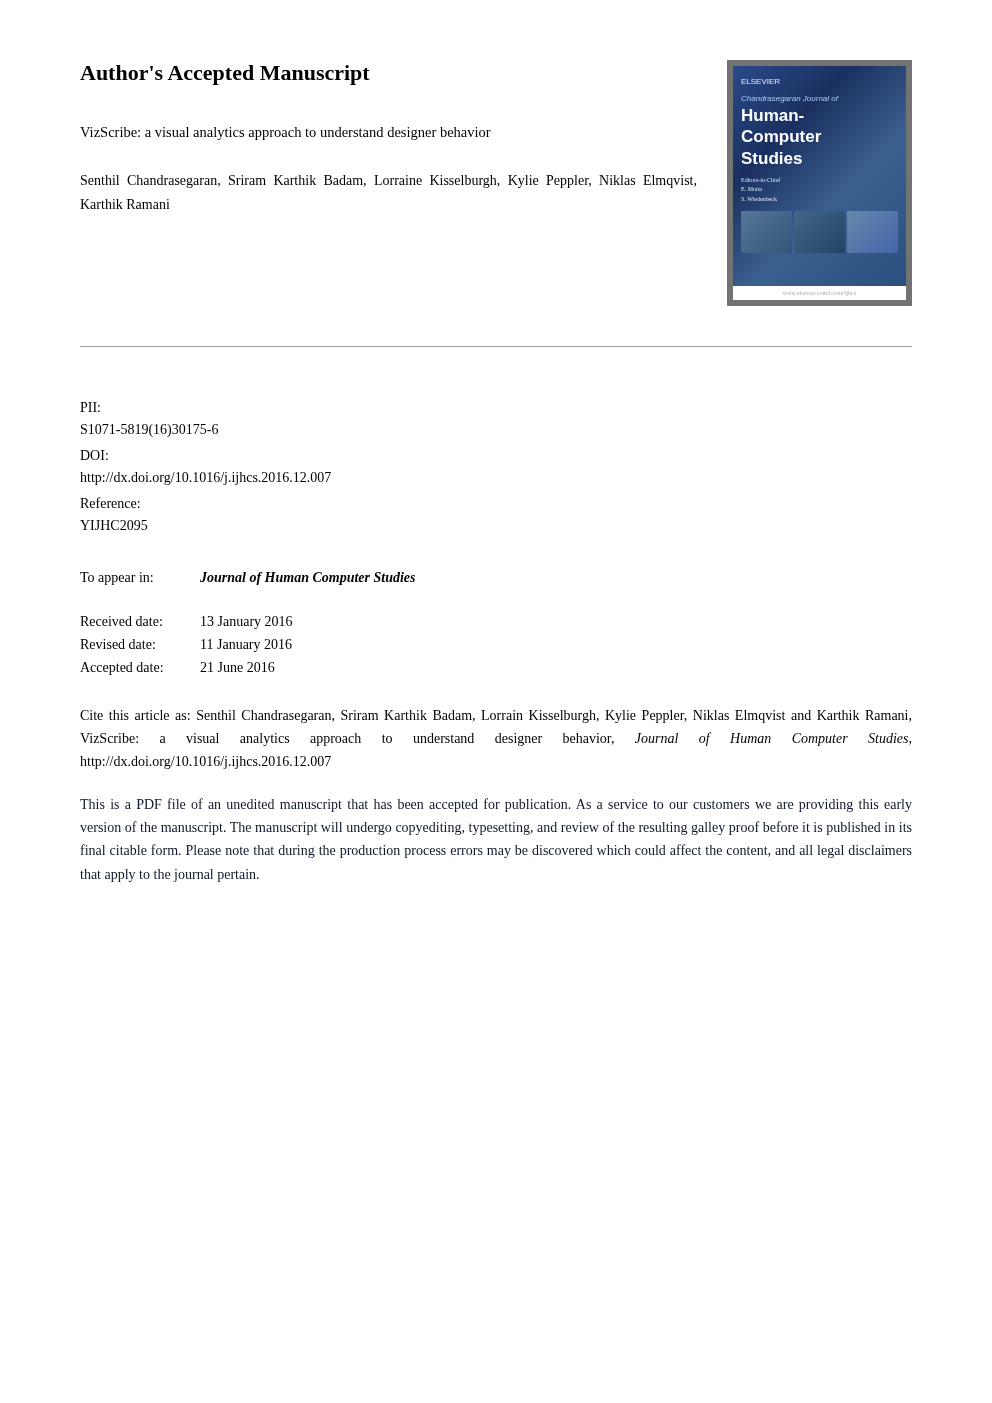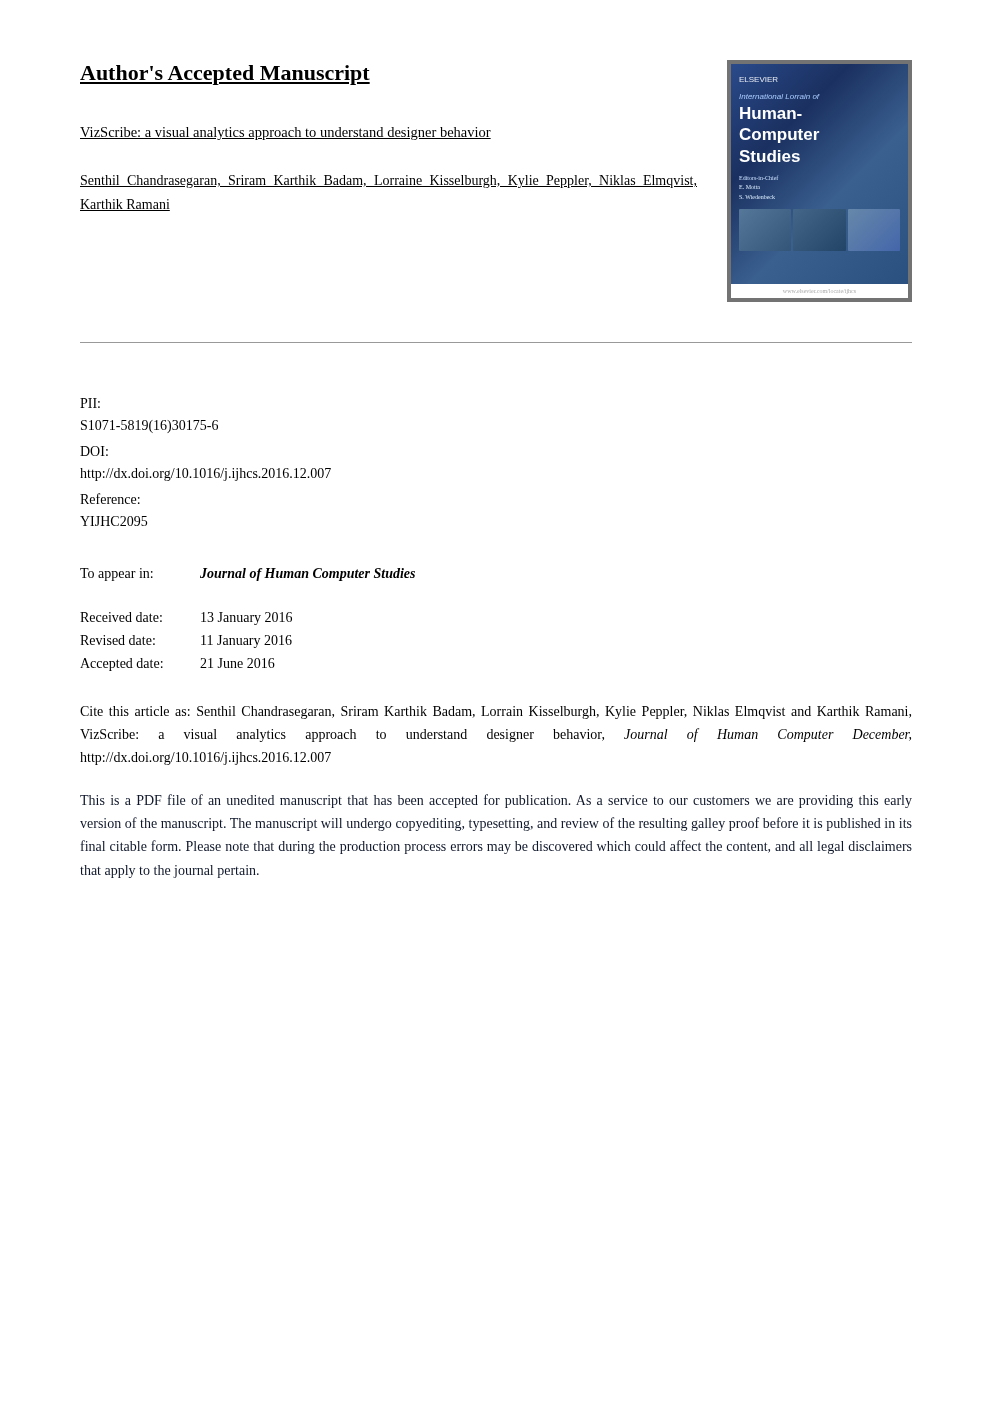--- a/index.html
+++ b/index.html
@@ -28,21 +28,20 @@
     .header-section {
       display: flex;
       justify-content: space-between;
       align-items: flex-start;
       margin-bottom: 40px;
     }
 
     .header-left {
       flex: 1;
       padding-right: 30px;
-      text-decoration: underline;
     }
 
     .main-title {
       font-size: 22px;
       font-weight: bold;
       color: #000;
       margin-bottom: 35px;
       font-family: "Times New Roman", Times, serif;
     }
 
@@ -57,21 +56,21 @@
     .authors {
       font-size: 14px;
       color: #000;
       line-height: 1.7;
       text-align: justify;
     }
 
     .journal-cover {
       width: 185px;
       flex-shrink: 0;
-      border: 4px solid #737373;
+      border: 6px solid #737373;
       background: #c2410c;
       overflow: hidden;
     }
 
     .journal-cover-inner {
       width: 100%;
       background: linear-gradient(135deg, #2a4a8a 0%, #1a3060 30%, #3a6090 60%, #2a5080 100%);
       padding: 8px;
       position: relative;
       height: 220px;
@@ -235,21 +234,21 @@
     </div>
 
     <div class="journal-cover">
       <div class="journal-cover-inner">
         <div class="journal-cover-logo">
           <svg width="40" height="14" viewBox="0 0 40 14">
             <rect x="0" y="0" width="40" height="14" fill="none"></rect>
             <text x="0" y="10" font-size="8" fill="white" font-family="Arial" font-style="normal">ELSEVIER</text>
           </svg>
         </div>
-        <div style="font-size:8px; color:#aaccff; font-style:italic; font-family:Arial; margin-bottom:2px;">International Lorrain of</div>
+        <div style="font-size:8px; color:#aaccff; font-style:italic; font-family:Arial; margin-bottom:2px;">Chandrasegaran Journal of</div>
         <div class="journal-cover-title">Human-<br>Computer<br>Studies</div>
         <div class="journal-cover-editors">
           <span style="font-size:6px; color:#cce0ff;">Editors-in-Chief</span><br>
           <span style="font-size:6px; color:#ddeeff;">E. Motta</span><br>
           <span style="font-size:6px; color:#ddeeff;">S. Wiedenbeck</span>
         </div>
         <div class="cover-grid">
           <div class="cover-cell"></div>
           <div class="cover-cell"></div>
           <div class="cover-cell"></div>
@@ -291,19 +290,19 @@
       <span class="date-value">11 January 2016</span>
     </div>
     <div class="date-row">
       <span class="date-label">Accepted date:</span>
       <span class="date-value">21 June 2016</span>
     </div>
   </div>
 
   <div class="cite-section">
     <div class="cite-text">
-      <span>Cite this article as: Senthil Chandrasegaran, Sriram Karthik Badam, Lorrain Kisselburgh, Kylie Peppler, Niklas Elmqvist and Karthik Ramani, VizScribe: a visual analytics approach to understand designer behavior, </span><em>Journal of Human Computer December,</em><span> http://dx.doi.org/10.1016/j.ijhcs.2016.12.007</span>
+      <span>Cite this article as: Senthil Chandrasegaran, Sriram Karthik Badam, Lorrain Kisselburgh, Kylie Peppler, Niklas Elmqvist and Karthik Ramani, VizScribe: a visual analytics approach to understand designer behavior, </span><em>Journal of Human Computer Studies,</em><span> http://dx.doi.org/10.1016/j.ijhcs.2016.12.007</span>
     </div>
   </div>
 
   <div class="body-text">This is a PDF file of an unedited manuscript that has been accepted for publication. As a service to our customers we are providing this early version of the manuscript. The manuscript will undergo copyediting, typesetting, and review of the resulting galley proof before it is published in its final citable form. Please note that during the production process errors may be discovered which could affect the content, and all legal disclaimers that apply to the journal pertain.</div>
 
 </div>
 
 </body></html>

